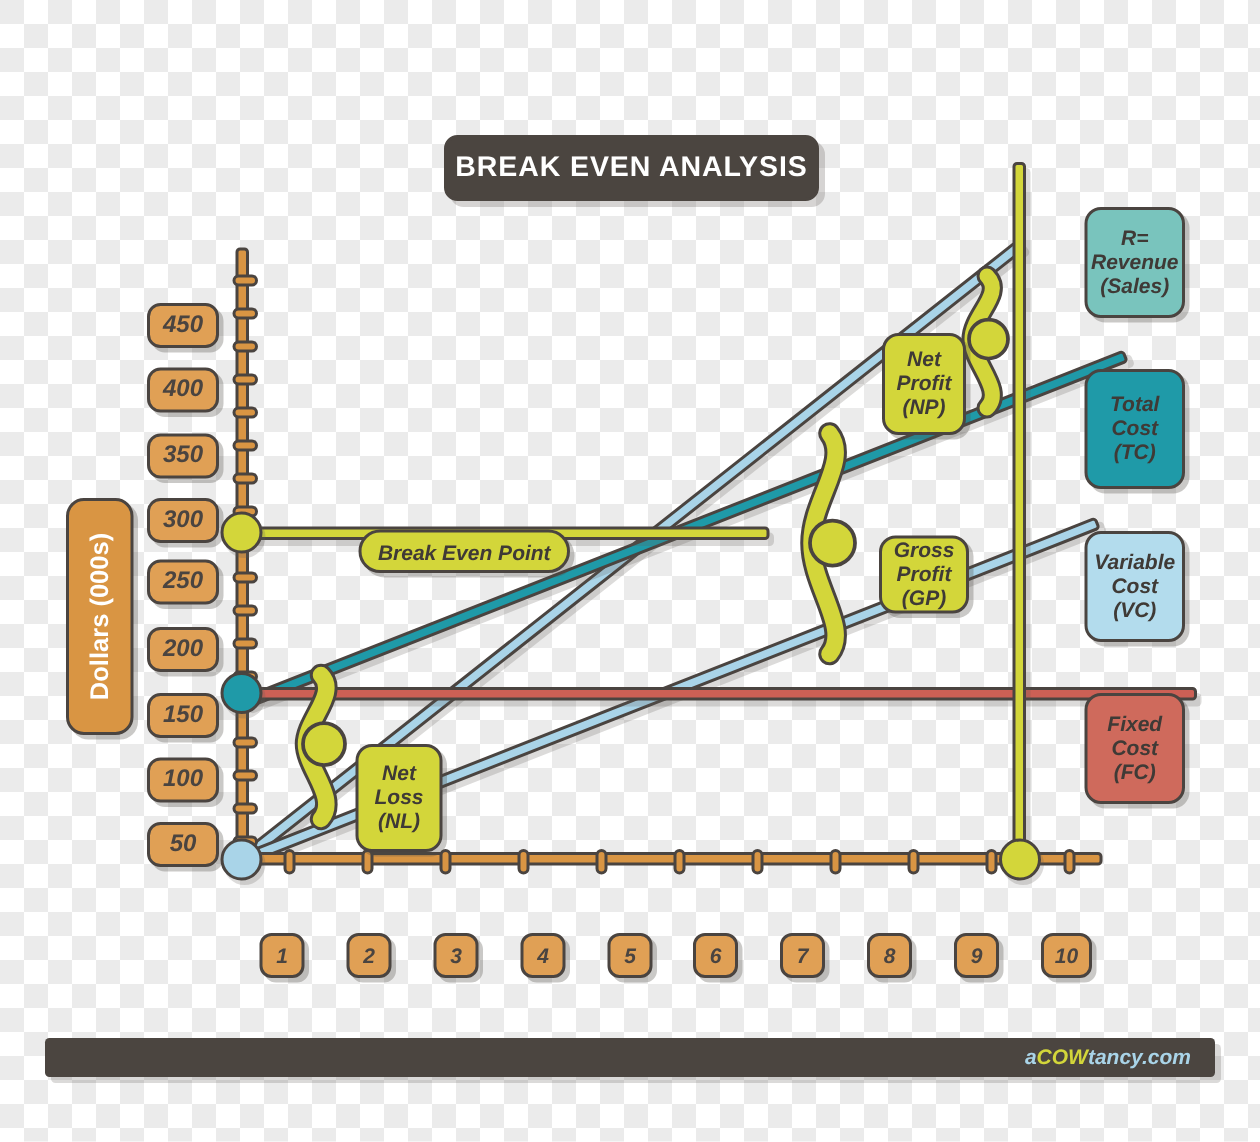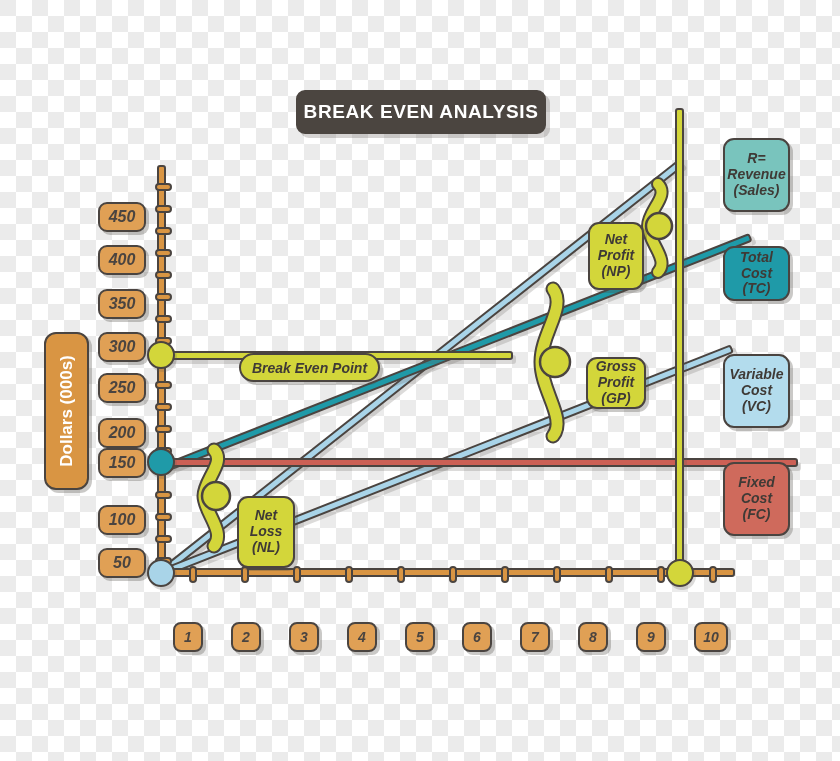--- a/index.html
+++ b/index.html
@@ -179,21 +179,21 @@
       <div class="xbead" style="left:498px;"></div>
     <div class="xbead" style="left:550px;"></div>
   </div>
 
   <div class="pill ytick" style="top:170px;">450</div>
   <div class="pill ytick" style="top:213px;">400</div>
   <div class="pill ytick" style="top:257px;">350</div>
   <div class="pill ytick" style="top:300px;">300</div>
   <div class="pill ytick" style="top:341px;">250</div>
   <div class="pill ytick" style="top:386px;">200</div>
-  <div class="pill ytick" style="top:416px;">150</div>
+  <div class="pill ytick" style="top:430px;">150</div>
   <div class="pill ytick" style="top:473px;">100</div>
   <div class="pill ytick" style="top:516px;">50</div>
 
   <div class="pill xtick" style="left:173px;">1</div>
   <div class="pill xtick" style="left:231px;">2</div>
   <div class="pill xtick" style="left:289px;">3</div>
   <div class="pill xtick" style="left:347px;">4</div>
   <div class="pill xtick" style="left:405px;">5</div>
   <div class="pill xtick" style="left:462px;">6</div>
   <div class="pill xtick" style="left:520px;">7</div>
@@ -249,21 +249,21 @@
   </div>
 
   <div class="pill" id="box-bep">Break Even Point</div>
 
   <div class="pill callout" id="box-revenue" style="left:723px;top:106px;width:67px;height:74px;">
     <span>R=</span>
     <span>Revenue</span>
     <span>(Sales)</span>
   </div>
 
-  <div class="pill callout" id="box-tc" style="left:723px;top:214px;width:67px;height:55px;">
+  <div class="pill callout" id="box-tc" style="left:723px;top:214px;width:67px;height:80px;">
     <span>Total</span>
     <span>Cost</span>
     <span>(TC)</span>
   </div>
 
   <div class="pill callout" id="box-vc" style="left:723px;top:322px;width:67px;height:74px;">
     <span>Variable</span>
     <span>Cost</span>
     <span>(VC)</span>
   </div>
@@ -271,14 +271,17 @@
   <div class="pill callout" id="box-fc" style="left:723px;top:430px;width:67px;height:74px;">
     <span>Fixed</span>
     <span>Cost</span>
     <span>(FC)</span>
   </div>
 
   <div class="pill" id="y-axis-title">
     <span>Dollars (000s)</span>
   </div>
 
+  <div id="footer">
+    <div id="watermark"><span>a</span><span class="cow">COW</span><span>tancy.com</span></div>
+  </div>
 
 </div>
 
 </body></html>

